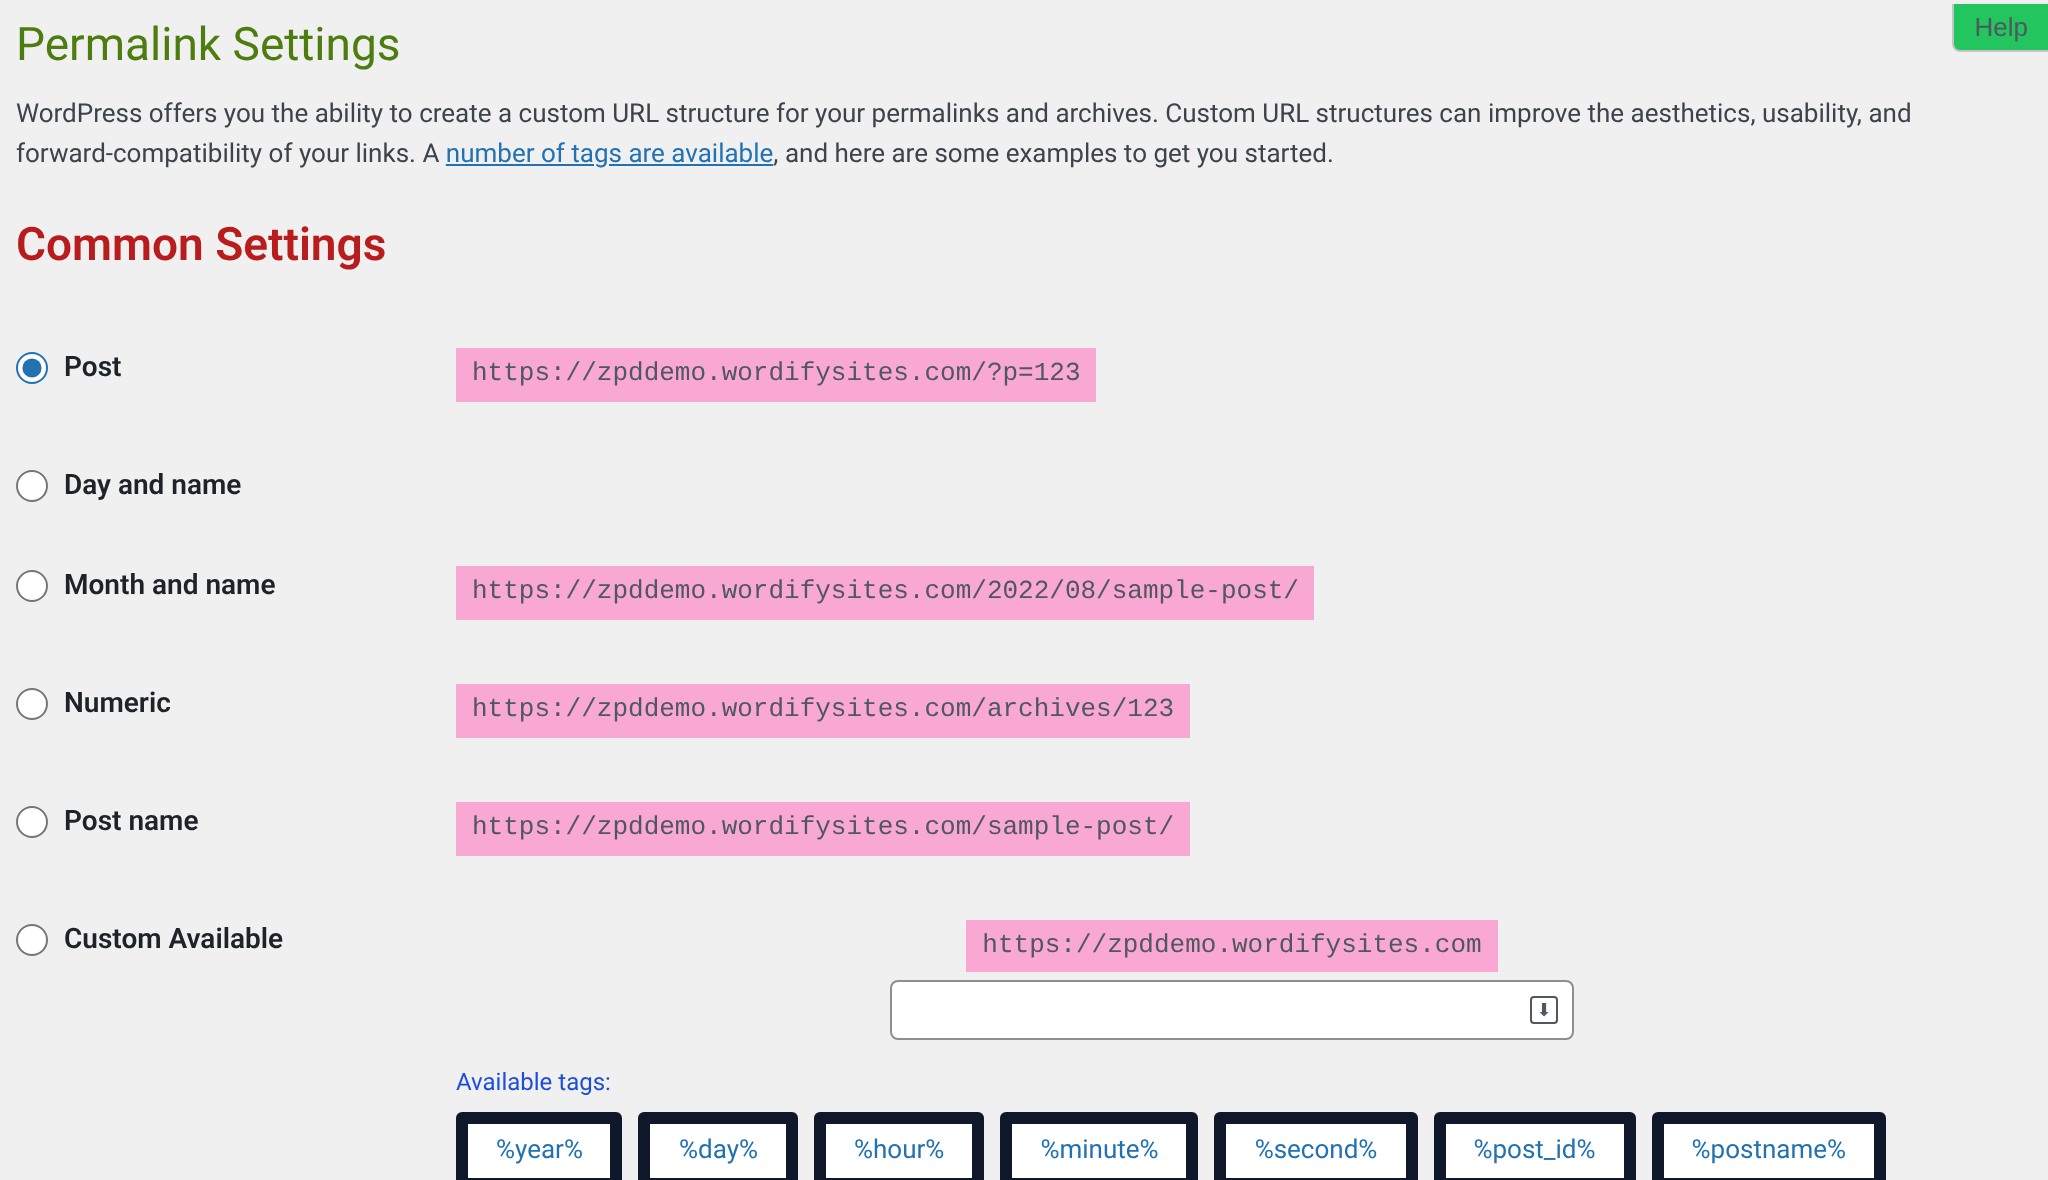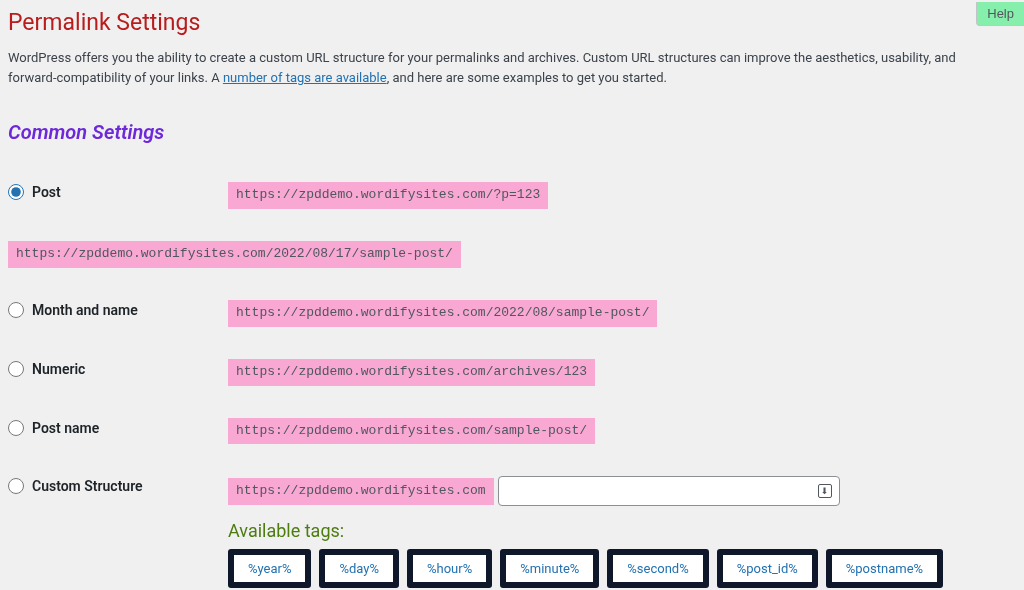--- a/index.html
+++ b/index.html
@@ -7,54 +7,53 @@
       font-family: -apple-system, BlinkMacSystemFont, "Segoe UI", Roboto, Oxygen, Ubuntu, sans-serif;
       background: #f0f0f1;
       color: #1d2327;
       padding: 0 20px 40px 8px;
       font-size: 13px;
     }
     .help-btn {
       position: absolute;
       top: 2px;
       right: 0;
-      background: #86efac;
+      background: #22c55e;
       border: 1px solid #c3c4c7;
       border-top: none;
       border-right: none;
       border-radius: 0 0 0 4px;
       padding: 4px 10px;
       font-size: 13px;
       color: #50575e;
       cursor: pointer;
     }
     h1 {
       font-size: 23px;
       font-weight: 400;
-      color: #b91c1c;
+      color: #4d7c0f;
       margin: 0 0 12px 0;
       padding-top: 9px;
     }
     .intro {
       font-size: 13px;
       color: #3c434a;
       line-height: 1.5;
-      margin-bottom: 33px;
+      margin-bottom: 22px;
       max-width: 980px;
     }
     .intro a {
       color: #2271b1;
       text-decoration: underline;
     }
     h2 {
-      font-size: 20px;
+      font-size: 23px;
       font-weight: 600;
-      color: #6d28d9;
+      color: #b91c1c;
       margin: 18px 0 22px 0;
-      font-style: italic;
     }
     .settings-table {
       width: 100%;
     }
     .setting-row {
       display: flex;
       align-items: flex-start;
       padding: 16px 0 16px 0;
     }
     .setting-label {
@@ -87,20 +86,21 @@
       font-family: Consolas, Monaco, "Courier New", monospace;
       font-size: 13px;
       padding: 5px 8px;
       border-radius: 0;
       line-height: 1.3;
     }
     .custom-row {
       display: flex;
       align-items: center;
       gap: 4px;
+      flex-direction: column;
     }
     .custom-row .code-box {
       margin-right: 0;
     }
     .custom-input {
       width: 342px;
       height: 30px;
       border: 1px solid #8c8f94;
       border-radius: 4px;
       padding: 0 30px 0 8px;
@@ -121,22 +121,22 @@
       border: 1px solid #50575e;
       border-radius: 2px;
       display: flex;
       align-items: center;
       justify-content: center;
       font-size: 9px;
       color: #50575e;
       pointer-events: none;
     }
     .available-tags-label {
-      font-size: 18px;
-      color: #4d7c0f;
+      font-size: 12px;
+      color: #1d4ed8;
       margin: 14px 0 8px 0;
     }
     .tags-row {
       display: flex;
       flex-wrap: wrap;
       gap: 8px;
     }
     .tag-btn {
       background: #fff;
       border: 6px solid #0f172a;
@@ -167,22 +167,23 @@
     <div class="setting-label">
       <input type="radio" name="permalink" checked="" style="">
       <label>Post</label>
     </div>
     <div class="setting-value">
       <span class="code-box">https://zpddemo.wordifysites.com/?p=123</span>
     </div>
   </div>
 
   <div class="setting-row">
-    <div class="setting-value">
-      <span class="code-box">https://zpddemo.wordifysites.com/2022/08/17/sample-post/</span>
+    <div class="setting-label">
+      <input type="radio" name="permalink" style="">
+      <label>Day and name</label>
     </div>
   </div>
 
   <div class="setting-row">
     <div class="setting-label">
       <input type="radio" name="permalink" style="">
       <label>Month and name</label>
     </div>
     <div class="setting-value">
       <span class="code-box">https://zpddemo.wordifysites.com/2022/08/sample-post/</span>
@@ -205,21 +206,21 @@
       <label>Post name</label>
     </div>
     <div class="setting-value">
       <span class="code-box">https://zpddemo.wordifysites.com/sample-post/</span>
     </div>
   </div>
 
   <div class="setting-row">
     <div class="setting-label">
       <input type="radio" name="permalink" style="">
-      <label>Custom Structure</label>
+      <label>Custom Available</label>
     </div>
     <div class="setting-value">
       <div class="custom-row">
         <span class="code-box">https://zpddemo.wordifysites.com</span>
         <span class="input-wrap">
           <input type="text" class="custom-input" value="" style="">
           <span class="input-icon">⬇</span>
         </span>
       </div>
       <div class="available-tags-label">Available tags:</div>

